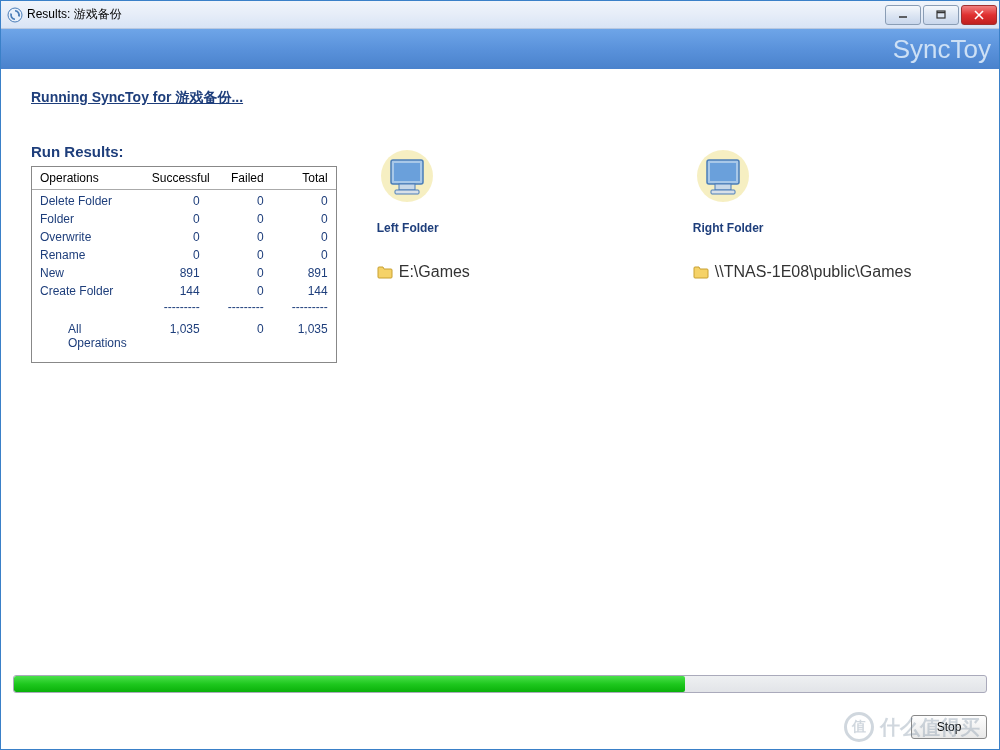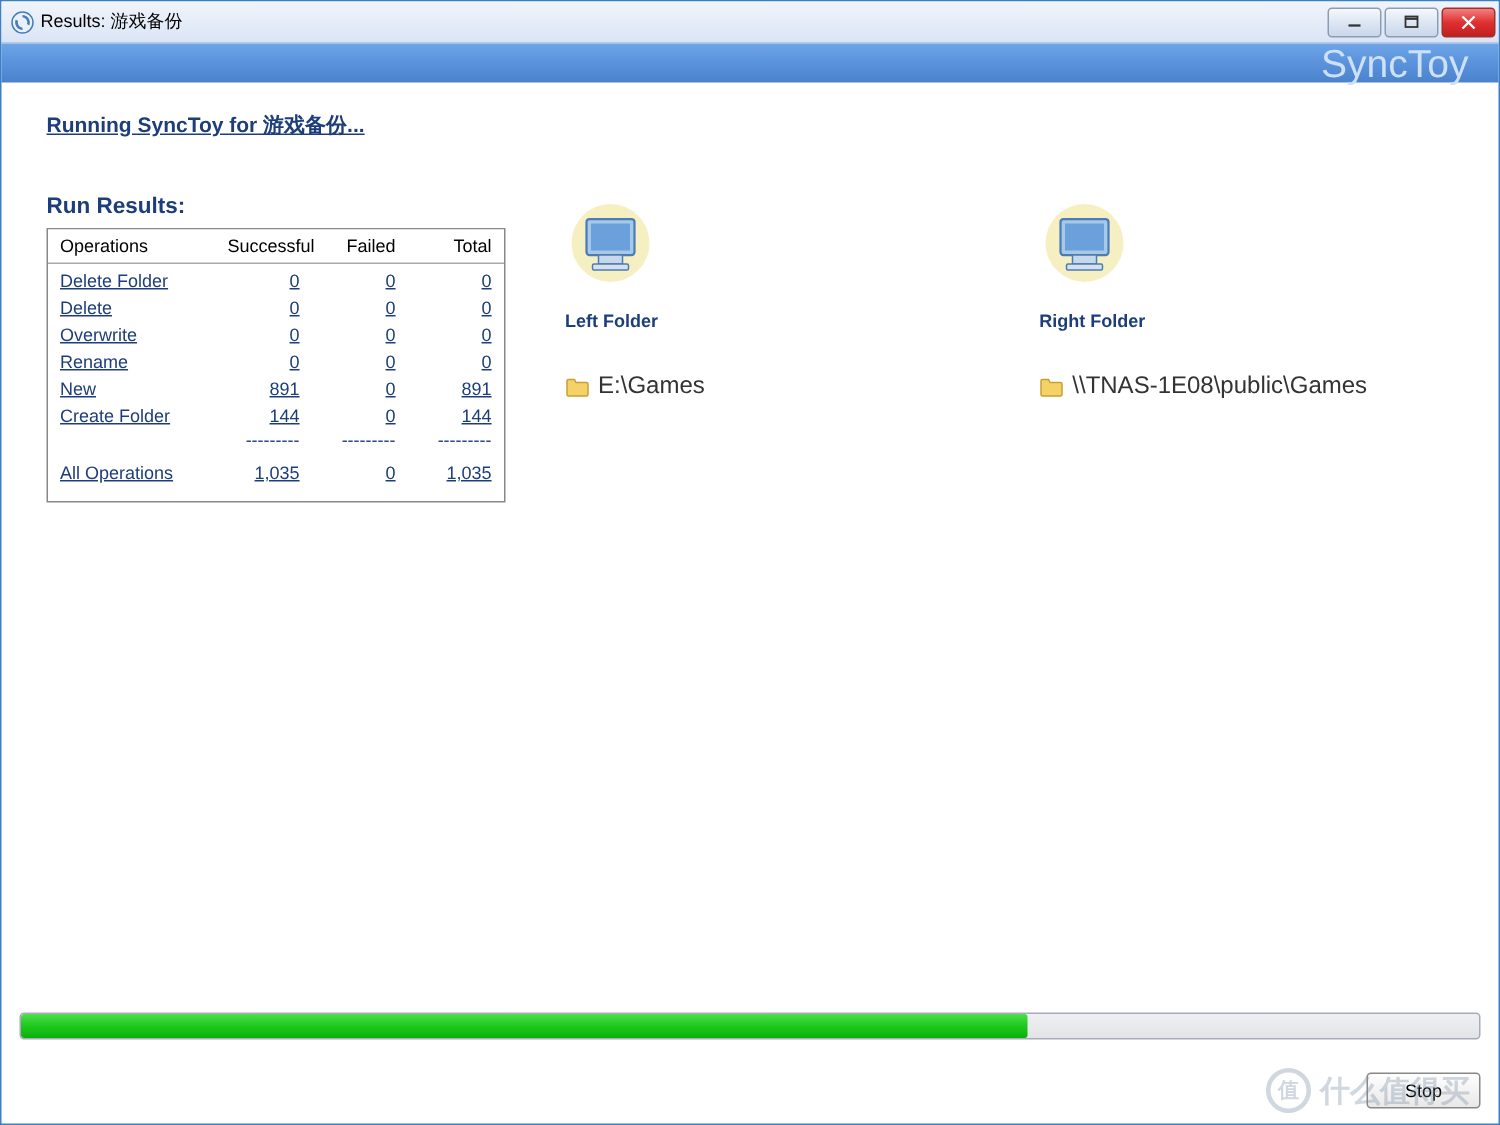--- a/index.html
+++ b/index.html
@@ -56,26 +56,26 @@
   justify-content: center;
   font-size: 10px;
   cursor: pointer;
 }
 .win-btn.close {
   background: linear-gradient(to bottom, #f08080 0%, #e03030 50%, #c02020 100%);
   border-color: #a03030;
   color: #fff;
 }
 .header-band {
-  height: 26px;
+  height: 40px;
   background: linear-gradient(to bottom, #6ea5e8 0%, #5a92db 50%, #4a82cc 100%);
   display: flex;
   align-items: center;
   justify-content: flex-end;
-  padding-right: 20px;
+  padding-right: 8px;
 }
 .brand {
   font-family: "Segoe UI Light", "Segoe UI", sans-serif;
   font-size: 26px;
   color: #cde0f5;
   font-weight: 300;
 }
 .content {
   flex: 1;
   padding: 20px 30px;
@@ -114,21 +114,20 @@
   padding: 4px 8px;
 }
 .col-op { flex: 1; text-align: left; }
 .col-num { width: 64px; text-align: right; }
 .results-body { padding: 2px 0 10px 0; }
 .results-row {
   display: flex;
   font-size: 12px;
   color: #1e3e7b;
   padding: 1px 0;
-  text-decoration: underline;
 }
 .results-row > div { padding: 1px 8px; }
 .divider-row {
   display: flex;
   font-size: 12px;
   color: #1e3e7b;
 }
 .divider-row > div {
   padding: 0 8px;
   text-align: right;
@@ -275,21 +274,21 @@
             <div class="col-num">Total</div>
           </div>
           <div class="results-body" id="results-body">
               <div class="results-row">
                 <div class="col-op">Delete Folder</div>
                 <div class="col-num">0</div>
                 <div class="col-num">0</div>
                 <div class="col-num">0</div>
               </div>
               <div class="results-row">
-                <div class="col-op">Delete</div>
+                <div class="col-op">Folder</div>
                 <div class="col-num">0</div>
                 <div class="col-num">0</div>
                 <div class="col-num">0</div>
               </div>
               <div class="results-row">
                 <div class="col-op">Overwrite</div>
                 <div class="col-num">0</div>
                 <div class="col-num">0</div>
                 <div class="col-num">0</div>
               </div>
@@ -310,21 +309,21 @@
                 <div class="col-num">144</div>
                 <div class="col-num">0</div>
                 <div class="col-num">144</div>
               </div>
               <div class="divider-row">
                 <div class="col-op"></div>
                 <div class="col-num">---------</div>
                 <div class="col-num">---------</div>
                 <div class="col-num">---------</div>
               </div>
-              <div class="results-row" style="margin-top: 6px;">
+              <div class="results-row" style="margin-top: 6px; margin-left: 28px;">
                 <div class="col-op">All Operations</div>
                 <div class="col-num">1,035</div>
                 <div class="col-num">0</div>
                 <div class="col-num">1,035</div>
               </div>
             </div>
         </div>
       </div>
 
       <div class="folder-col">

